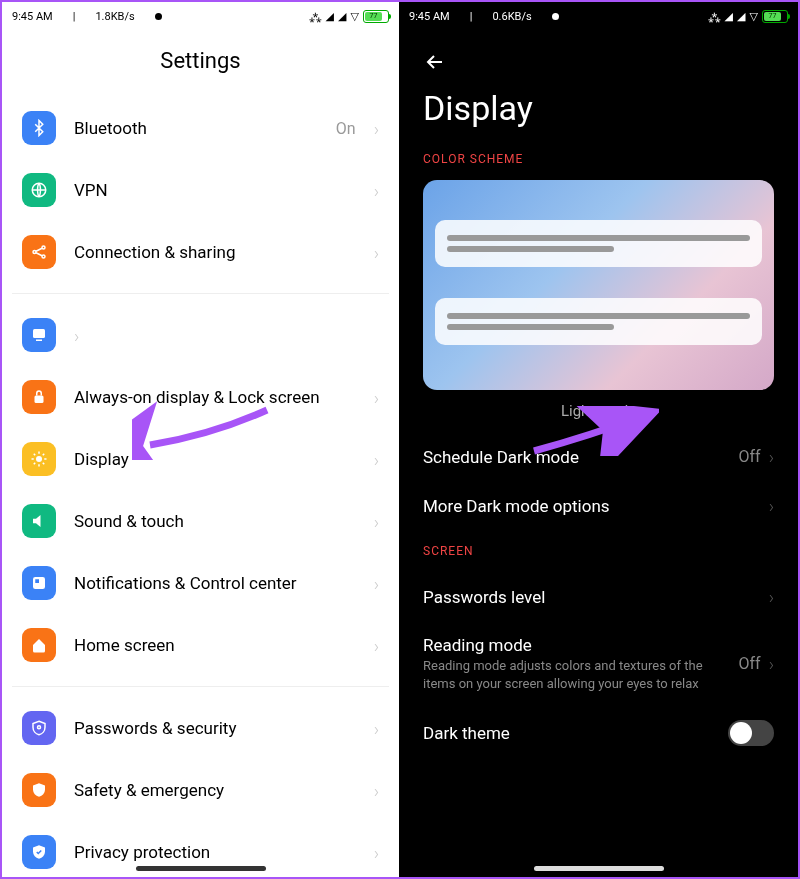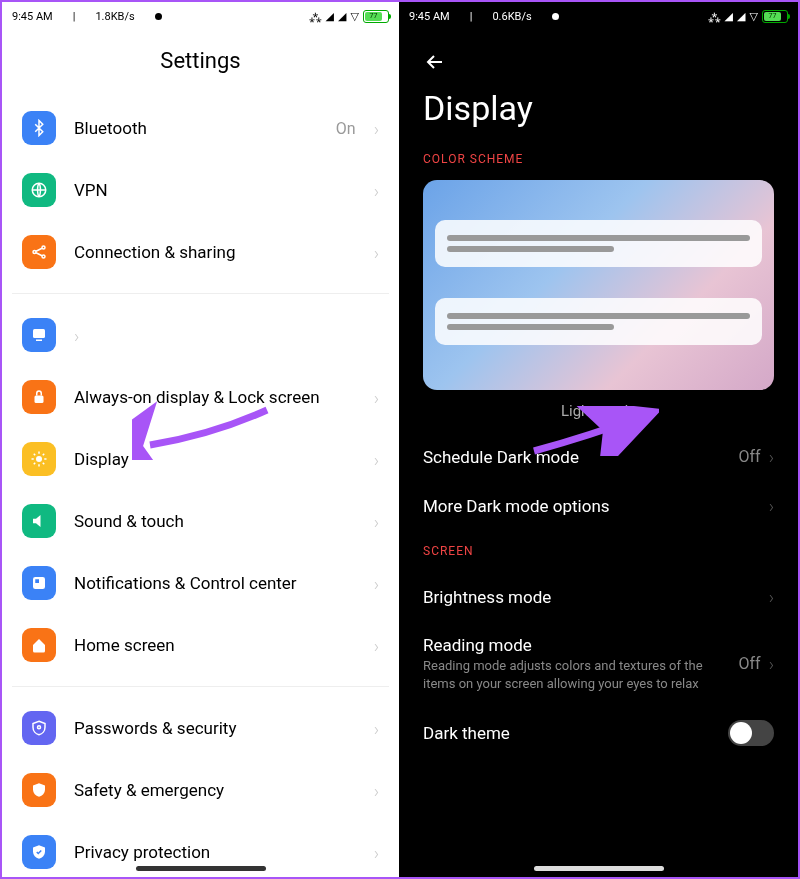--- a/index.html
+++ b/index.html
@@ -281,21 +281,21 @@
   </div>
   <div class="drow">
     <div class="lbl">More Dark mode options</div>
     <div class="chev">›</div>
   </div>
 
   <div class="dsep"></div>
   <div class="section-h">SCREEN</div>
 
   <div class="drow">
-    <div class="lbl">Brightness mode</div>
+    <div class="lbl">Passwords level</div>
     <div class="chev">›</div>
   </div>
   <div class="drow">
     <div style="flex:1">
       <div class="lbl">Reading mode</div>
       <div class="sub">Reading mode adjusts colors and textures of the items on your screen allowing your eyes to relax</div>
     </div>
     <div class="val" style="color:#888">Off</div>
     <div class="chev" style="margin-left:8px">›</div>
   </div>

